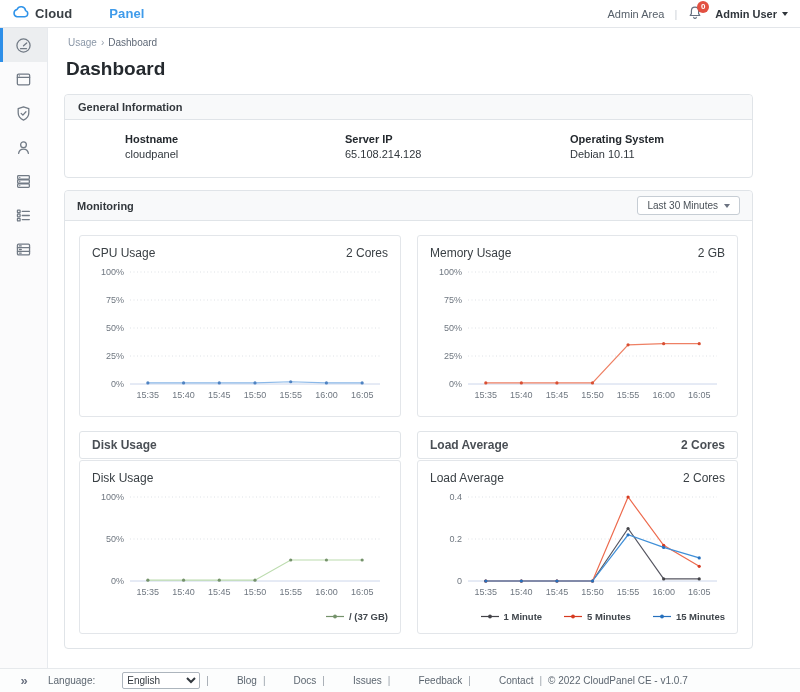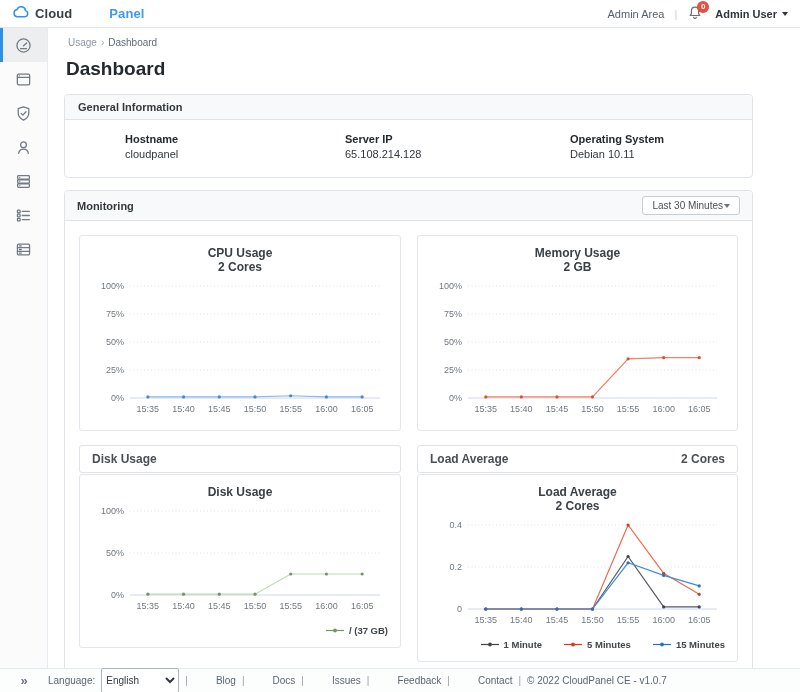--- a/index.html
+++ b/index.html
@@ -44,48 +44,48 @@
   .card-header { background:#f8f9fa; border-bottom:1px solid #e0e4e8;
     padding:6px 13px; font-size:11px; font-weight:700; color:#33383d;
     border-radius:4px 4px 0 0; display:flex; align-items:center; }
   .gi-card { margin-bottom:12px; }
   .gi-body { padding:13px 14px 17px 14px; }
   .gi-grid { margin-left:46px; display:grid; grid-template-columns:220px 225px 1fr; }
   .gi-label { font-size:11px; font-weight:700; color:#24292e; margin-bottom:3px; }
   .gi-value { font-size:11px; color:#32383e; }
 
   .mon-header { justify-content:space-between; padding:4px 12px; min-height:30px; }
-  .range-btn { display:flex; align-items:center; gap:1px; background:#fff;
+  .range-btn { display:flex; align-items:center; gap:6px; background:#fff;
     border:1px solid #c6cdd4; border-radius:3px; padding:3px 9px; font-size:10px;
     color:#495057; cursor:pointer; font-family:inherit; }
   .range-btn .caret { border-top-color:#6b7280; }
   .mon-body { padding:14px; }
   .chart-grid { display:grid; grid-template-columns:1fr 1fr; gap:14px 16px; }
 
   .chart-card { border:1px solid #e3e6ea; border-radius:3px; padding:10px 12px 8px 12px; background:#fff; }
   .chart-title-row { display:flex; justify-content:space-between; align-items:center;
-    font-size:12px; font-weight:700; color:#3a4045; margin-bottom:4px;flex-direction:column; }
+    font-size:12px; font-weight:400; color:#3a4045; margin-bottom:4px; }
   .subcard { display:flex; flex-direction:column; gap:1px; }
   .subcard-header { border:1px solid #e0e4e8; border-radius:3px; background:#fff;
     padding:6px 12px; font-size:12px; font-weight:700; color:#4a4f55;
     display:flex; justify-content:space-between; align-items:center; }
   .plot { width:100%; }
   .legend-row { display:flex; justify-content:flex-end; gap:22px; margin-top:2px; height:18px; align-items:center; }
   .legend-item { display:flex; align-items:center; gap:5px; font-size:9.5px;
     font-weight:700; color:#40464c; cursor:pointer; }
 
   
   .footer { height:24px; border-top:1px solid #e6e9ec; background:#fcfdfd;
     display:flex; align-items:center; font-size:10px; color:#5c6670; position:relative; }
   .collapse-btn { width:48px; text-align:center; font-size:13px; font-weight:700;
     color:#6b7280; cursor:pointer; flex-shrink:0; }
   .footer-center { flex:1; display:flex; align-items:center; justify-content:flex-start;
     gap:6px; margin-right:48px; }
-  .lang-select { font-size:10px; font-family:inherit; height:25px;
-    border:1px solid #adb5bd; border-radius:2px; background:#fff; color:#32383e; width:78px; }
+  .lang-select { font-size:10px; font-family:inherit; height:17px;
+    border:1px solid #adb5bd; border-radius:2px; background:#fff; color:#32383e; width:78px;margin-left:21px; }
   .flink { cursor:pointer;margin-left:22px; }
   .fsep { color:#9aa2aa; }
 </style>
 </head>
 <body>
 
 <div class="topbar">
   <div class="logo">
     <span>
       <svg width="18" height="14" viewBox="0 0 20 14" fill="none" stroke="#2f93e9" stroke-width="1.7" stroke-linejoin="round">

